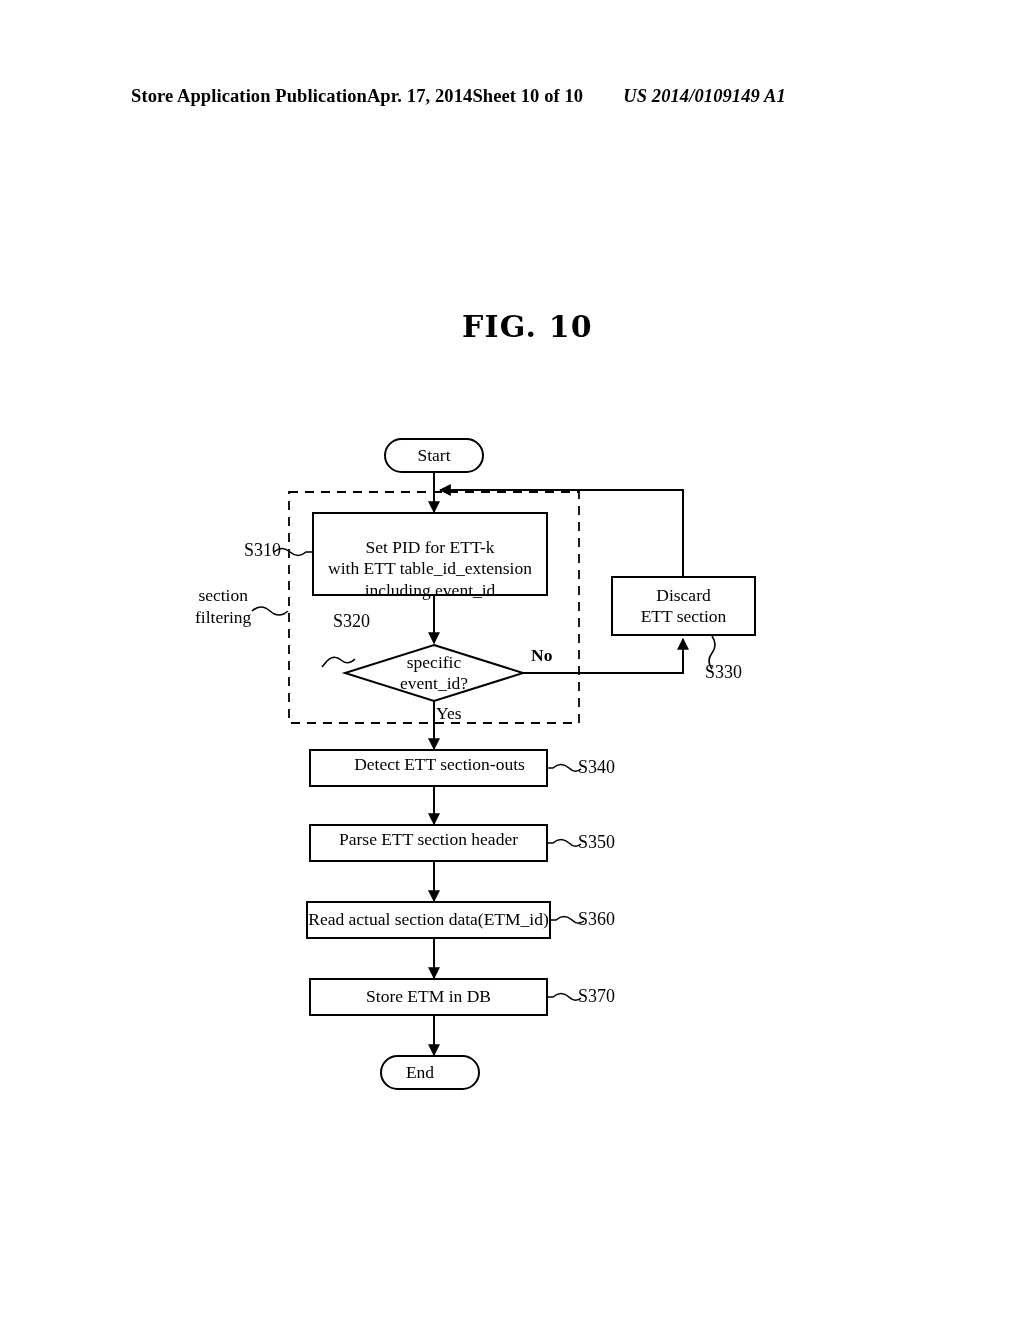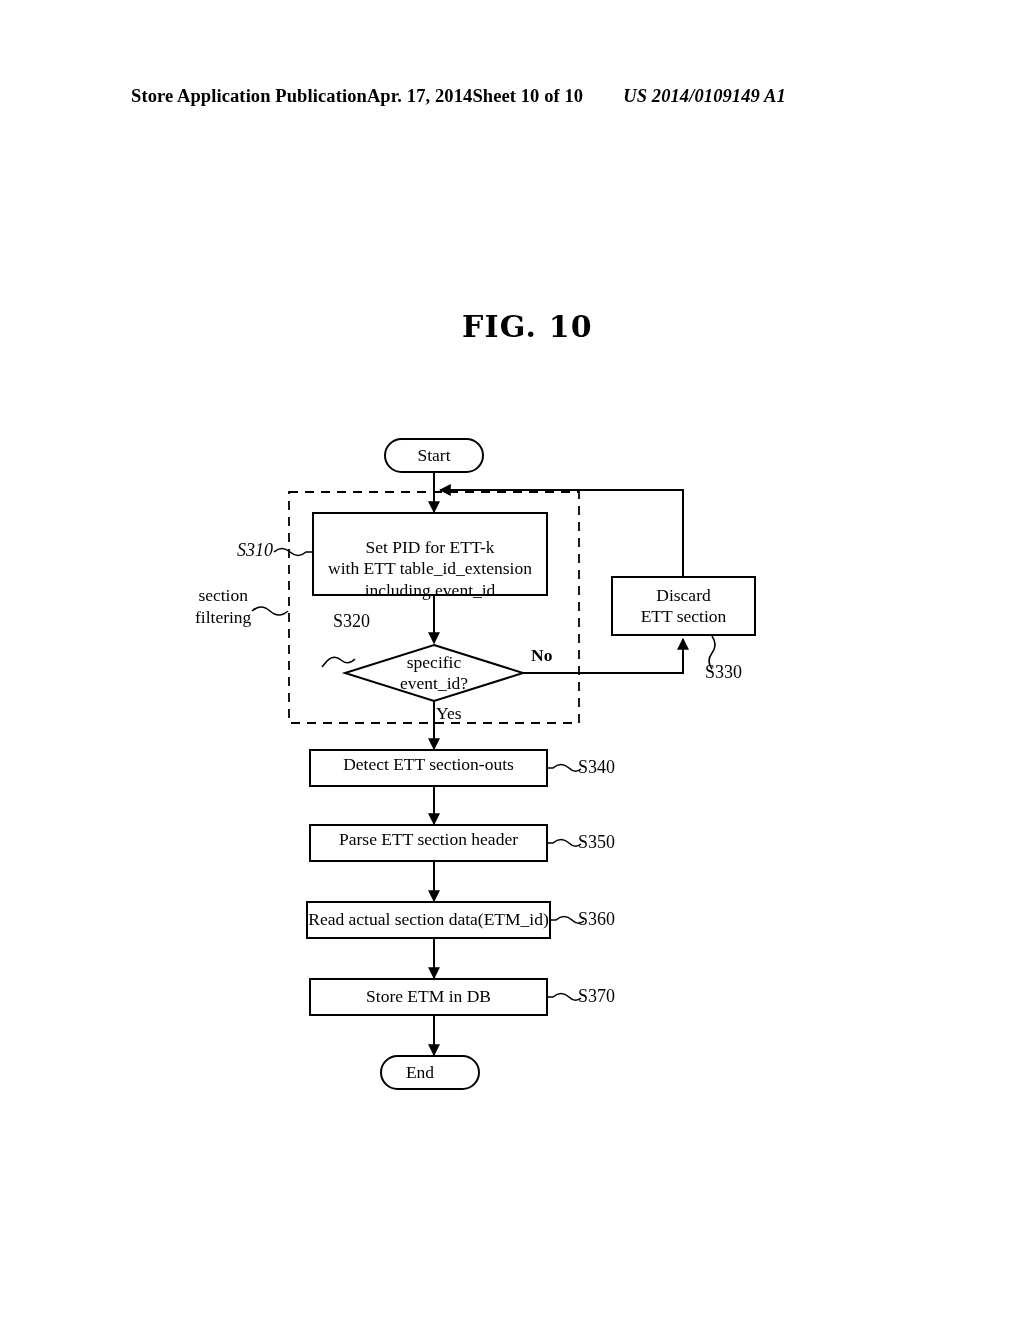--- a/index.html
+++ b/index.html
@@ -172,41 +172,41 @@
 <div class="node-text" style="left:345px; top:645px; width:178px; height:56px;">
   <span class="ln">specific</span>
   <span class="ln">event_id?</span>
 </div>
 
 <div class="node-text" style="left:612px; top:577px; width:143px; height:58px;">
   <span class="ln">Discard</span>
   <span class="ln">ETT section</span>
 </div>
 
-<div class="node-text" style="left:310px; top:750px; width:237px; height:30px;">
+<div class="node-text" style="left:310px; top:750px; width:237px; height:30px;padding-left:11px;">
   <span class="ln">Detect ETT section-outs</span>
 </div>
 
 <div class="node-text" style="left:310px; top:825px; width:237px; height:29px;">
   <span class="ln">Parse ETT section header</span>
 </div>
 
 <div class="node-text" style="left:307px; top:902px; width:243px; height:36px;">
   <span class="ln">Read actual section data(ETM_id)</span>
 </div>
 
 <div class="node-text" style="left:310px; top:979px; width:237px; height:36px;">
   <span class="ln">Store ETM in DB</span>
 </div>
 
 <div class="node-text term-text" style="left:381px; top:1056px; width:78px; height:33px;">
   <span class="ln">End</span>
 </div>
 
-<div class="step-label" style="left:237px; top:540px;font-style:italic;">S310</div>
+<div class="step-label" style="left:244px; top:540px;">S310</div>
 
 <div class="group-label" style="left:195px; top:585px;">
   <span class="ln">section</span><br>
   <span class="ln">filtering</span>
 </div>
 
 <div class="step-label" style="left:333px; top:611px;">S320</div>
 
 <div class="step-label" style="left:705px; top:662px;">S330</div>
 

